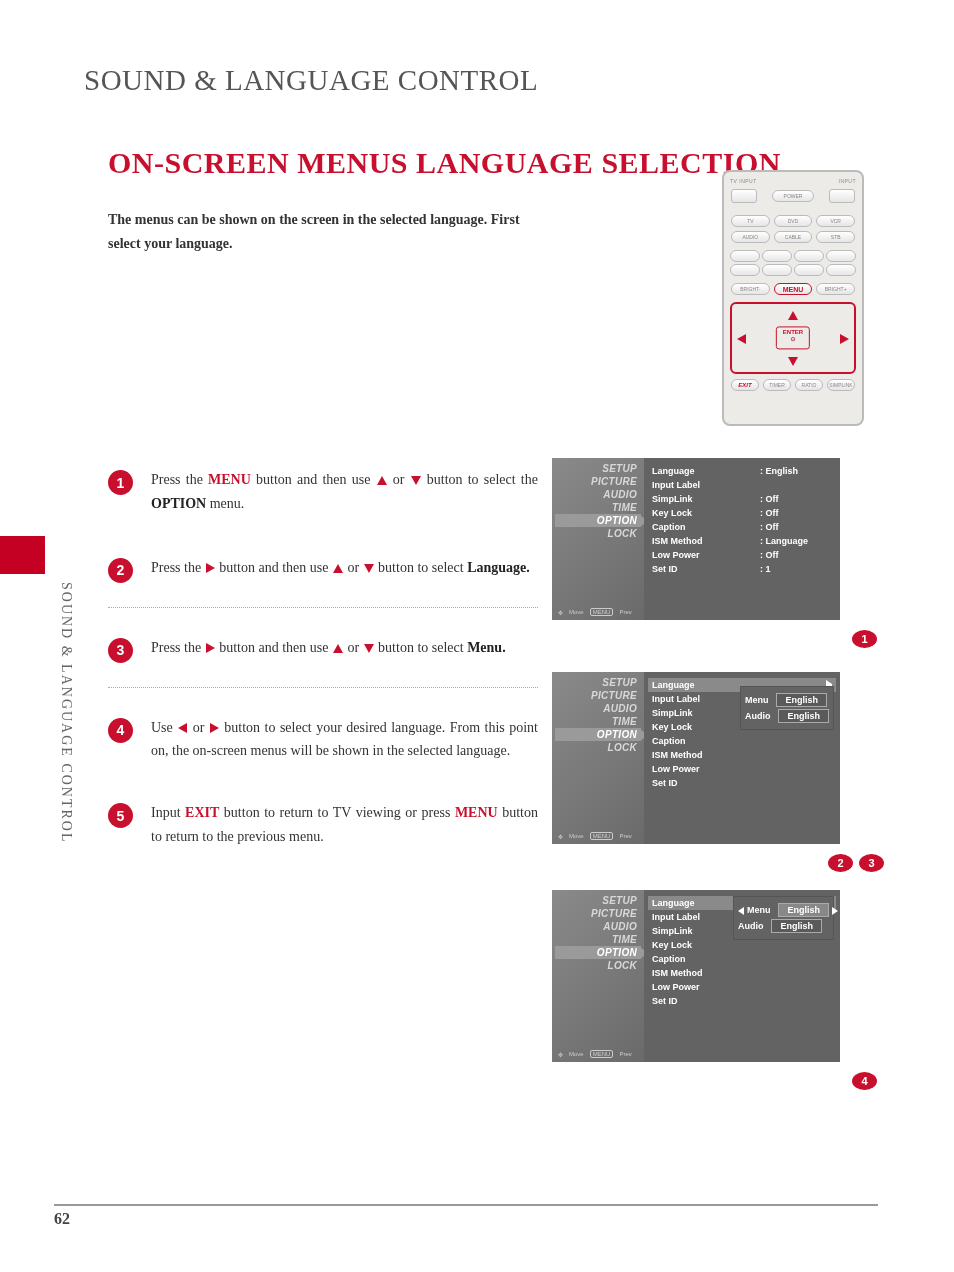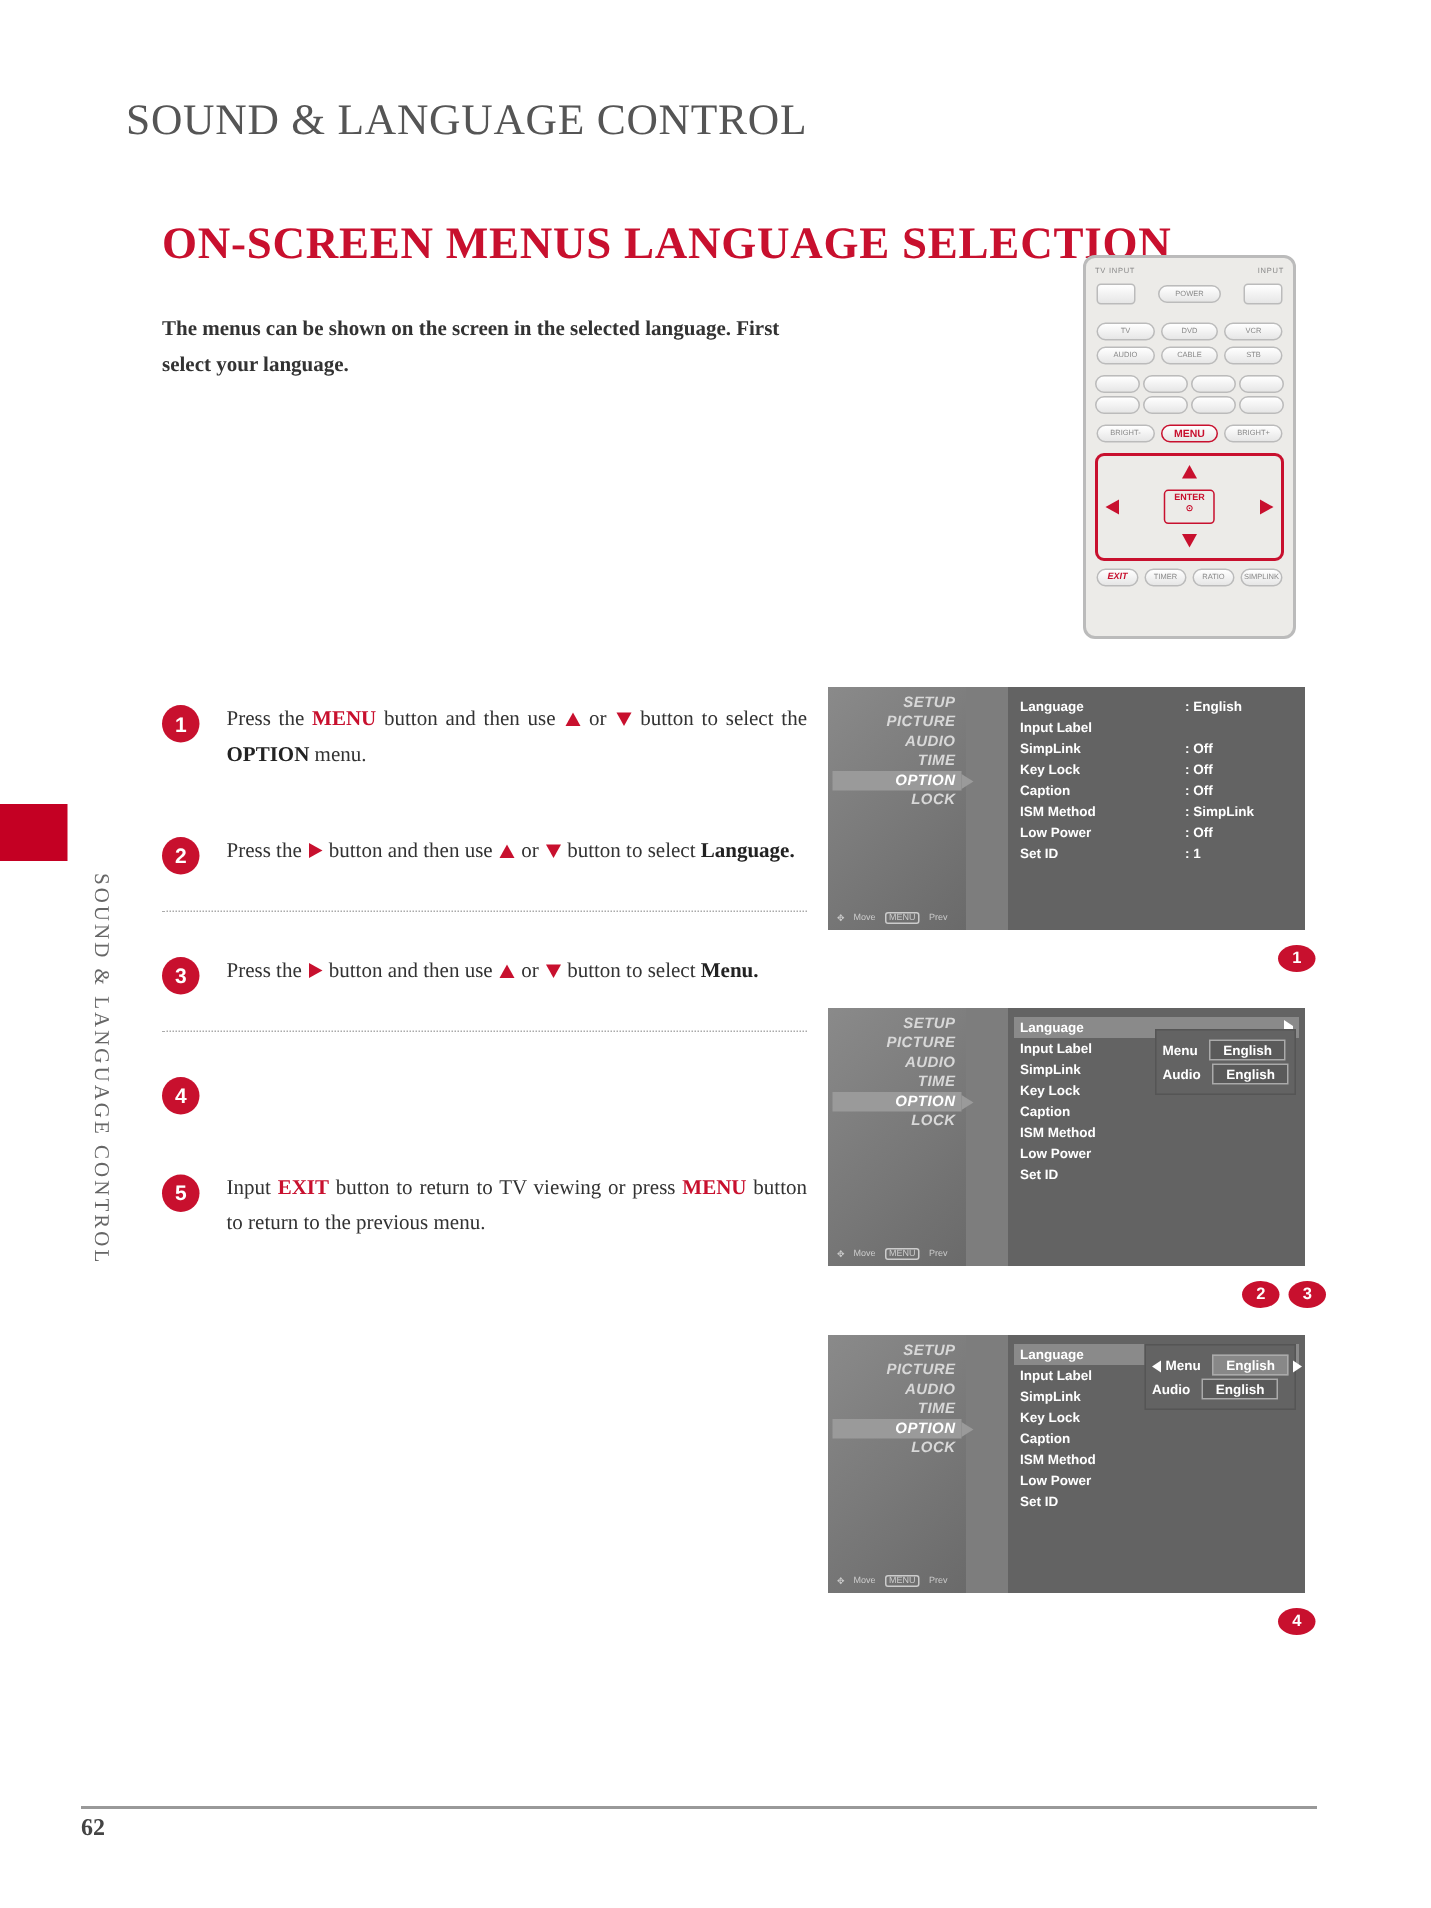--- a/index.html
+++ b/index.html
@@ -147,27 +147,26 @@
   .dpad .au { top: 2px; left: 50%; transform: translateX(-50%);}
   .dpad .ad { bottom: 2px; left: 50%; transform: translateX(-50%);}
   .dpad .al { left: 4px; top: 50%; transform: translateY(-50%);}
   .dpad .ar { right: 4px; top: 50%; transform: translateY(-50%);}
   .remote-footer { display:flex; gap:2px; margin-top:4px;}
   .exit-btn { color:#c8102e; font-style:italic; font-size:6px; font-weight:700;}
 
   
   .osd {
     position: absolute;
-    width: 318px;
+    width: 288px;
     background: #7d7d7d;
     font-family: Arial, sans-serif;
     color: #fff;
     display: flex;
     font-size: 9px;
-    gap: 28px;
   }
   .osd-left {
     width: 92px;
     background: linear-gradient(135deg,#8a8a8a,#6a6a6a);
     padding: 4px 3px 4px 3px;
     position: relative;
   }
   .osd-left .tab {
     text-align: right;
     font-style: italic;
@@ -340,20 +339,23 @@
     </div>
   </div>
   <div class="step step-dotted">
     <div class="num-circle">3</div>
     <div class="step-text">
       <span>Press the </span><span class="tri tri-right-r"></span><span> button and then use </span><span class="tri tri-up-r"></span><span> or </span><span class="tri tri-down-r"></span><span> button to select </span><span class="bold-word">Menu.</span>
     </div>
   </div>
   <div class="step">
     <div class="num-circle">4</div>
+    <div class="step-text">
+      <span>Use </span><span class="tri tri-left-r"></span><span> or </span><span class="tri tri-right-r"></span><span> button to select your desired language. From this point on, the on-screen menus will be shown in the selected language.</span>
+    </div>
   </div>
   <div style="height:10px"></div>
   <div class="step">
     <div class="num-circle">5</div>
     <div class="step-text">
       <span>Input </span><span class="red-word">EXIT</span><span> button to return to TV viewing or press </span><span class="red-word">MENU</span><span> button to return to the previous menu.</span>
     </div>
   </div>
 </div>
 
@@ -388,21 +390,21 @@
     <div class="osd-row">
         <span>Key Lock</span>
         <span class="v">: Off</span>
       </div>
     <div class="osd-row">
         <span>Caption</span>
         <span class="v">: Off</span>
       </div>
     <div class="osd-row">
         <span>ISM Method</span>
-        <span class="v">: SimpLink</span>
+        <span class="v">: Language</span>
       </div>
     <div class="osd-row">
         <span>Low Power</span>
         <span class="v">: Off</span>
       </div>
     <div class="osd-row">
         <span>Set ID</span>
         <span class="v">: 1</span>
       </div>
   </div>

